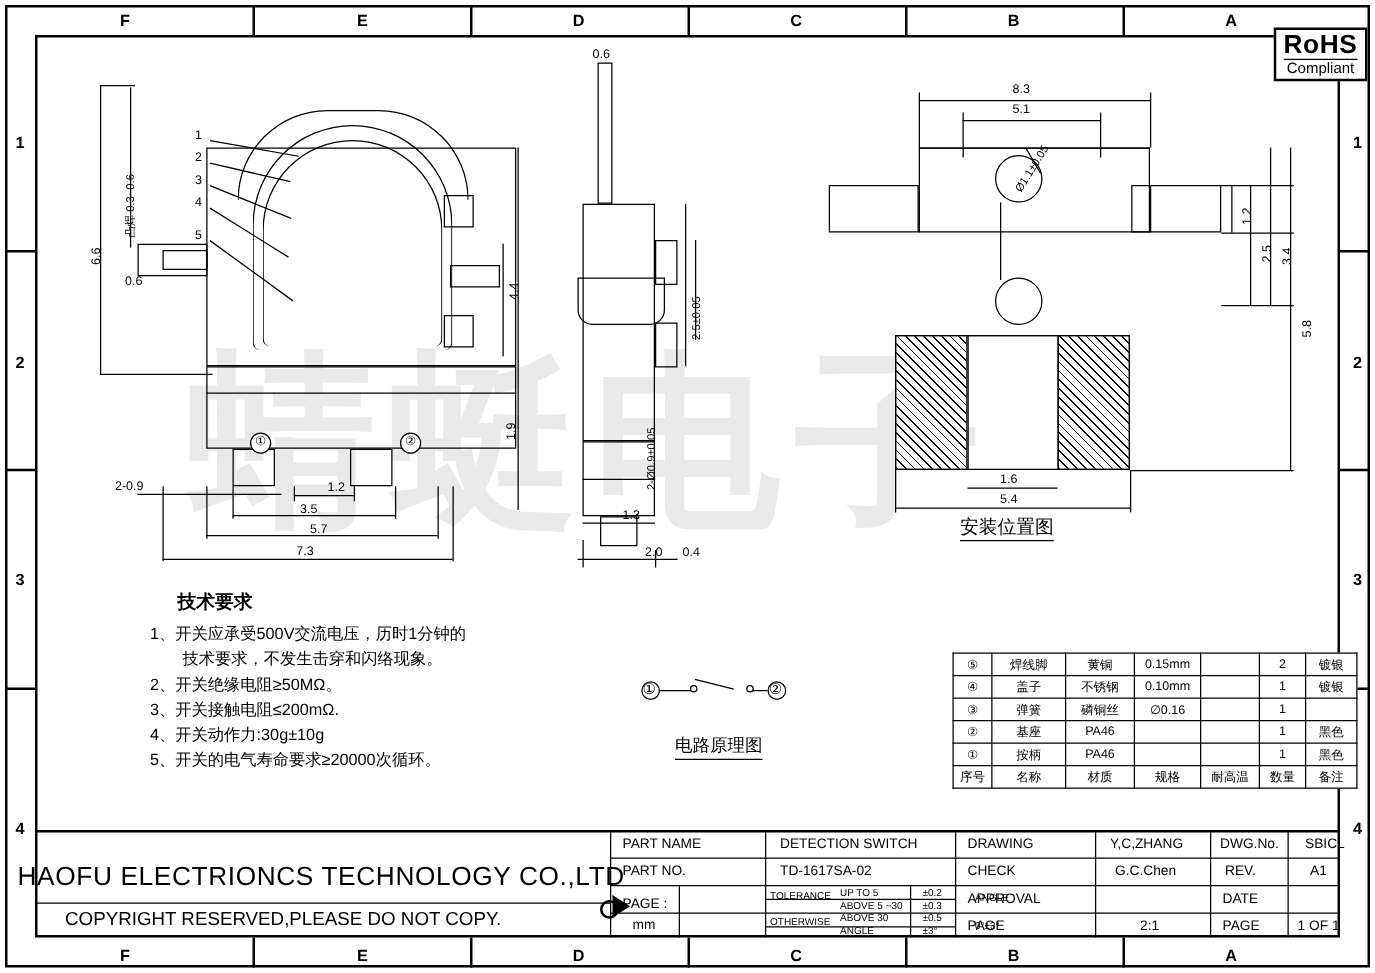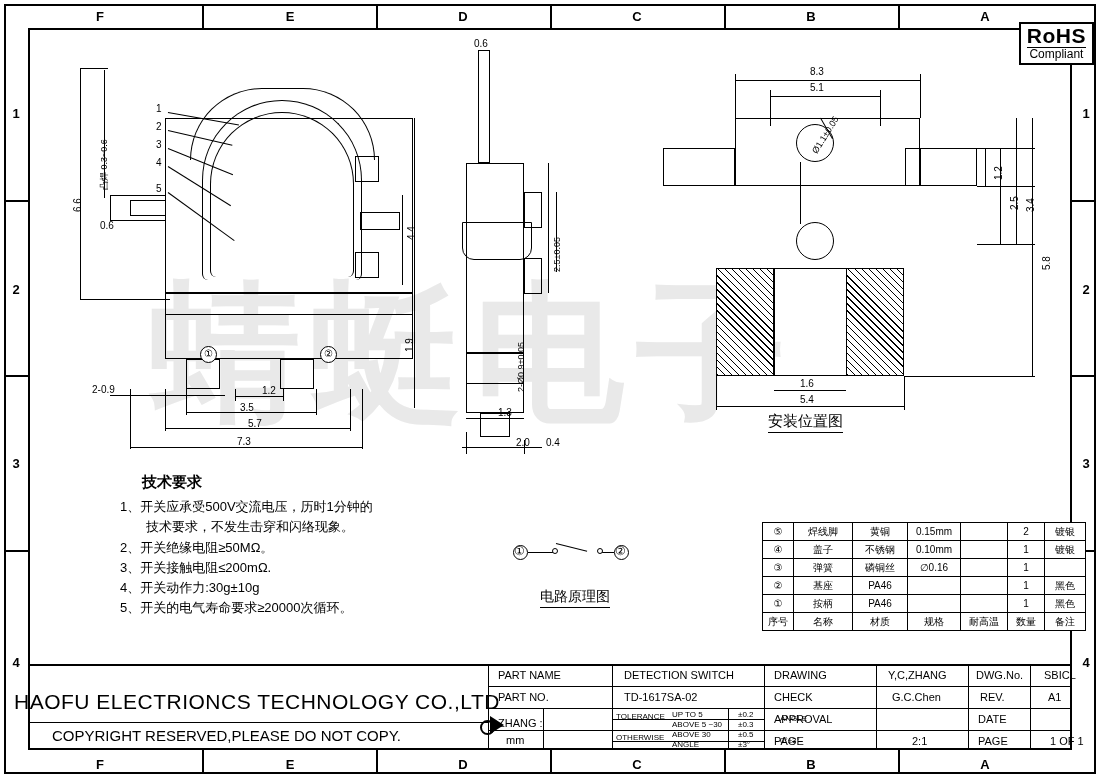--- a/index.html
+++ b/index.html
@@ -363,21 +363,21 @@
     <div class="tbline" style="left:460px;top:66px;width:584px;height:1px;"></div>
 
     <div class="tbline" style="left:515px;top:44px;width:1px;height:42px;"></div>
     <div class="tbline" style="left:584px;top:55px;width:152px;height:1px;"></div>
     <div class="tbline" style="left:584px;top:77px;width:152px;height:1px;"></div>
     <div class="tbline" style="left:700px;top:44px;width:1px;height:42px;"></div>
     <div class="tbline" style="left:584px;top:66px;width:0px;height:0px;"></div>
 
     <div class="tbtext" style="left:470px;top:5px;">PART NAME</div>
     <div class="tbtext" style="left:470px;top:27px;">PART NO.</div>
-    <div class="tbtext" style="left:470px;top:53px;">ZHANG :</div>
+    <div class="tbtext" style="left:470px;top:53px;">PAGE :</div>
     <div class="tbtext" style="left:478px;top:70px;">mm</div>
 
     <div style="position:absolute;left:462px;top:52px;width:0;height:0;border-top:9px solid transparent;border-bottom:9px solid transparent;border-left:14px solid #000;"></div>
     <div style="position:absolute;left:452px;top:56px;width:11px;height:11px;border:2px solid #000;border-radius:50%;"></div>
 
     <div class="tbtext" style="left:596px;top:5px;">DETECTION SWITCH</div>
     <div class="tbtext" style="left:596px;top:27px;font-weight:normal;">TD-1617SA-02</div>
 
     <div class="tbtext mini" style="left:588px;top:48px;">TOLERANCE</div>
     <div class="tbtext mini" style="left:588px;top:69px;">OTHERWISE</div>
@@ -405,19 +405,19 @@
     <div class="tbtext" style="left:884px;top:71px;">2:1</div>
 
     <div class="tbtext" style="left:948px;top:5px;">DWG.No.</div>
     <div class="tbtext" style="left:952px;top:27px;">REV.</div>
     <div class="tbtext" style="left:950px;top:49px;">DATE</div>
     <div class="tbtext" style="left:950px;top:71px;">PAGE</div>
 
     <div class="tbtext" style="left:1016px;top:5px;">SBICL</div>
     <div class="tbtext" style="left:1020px;top:27px;">A1</div>
     <div class="tbtext" style="left:1020px;top:49px;"></div>
-    <div class="tbtext" style="left:1010px;top:71px;margin-left:12px;">1 OF 1</div>
+    <div class="tbtext" style="left:1010px;top:71px;">1 OF 1</div>
   </div>
 
   <div class="company">HAOFU ELECTRIONCS TECHNOLOGY CO.,LTD</div>
   <div class="copyright">COPYRIGHT RESERVED,PLEASE DO NOT COPY.</div>
 
 </div>
 
 </body></html>

